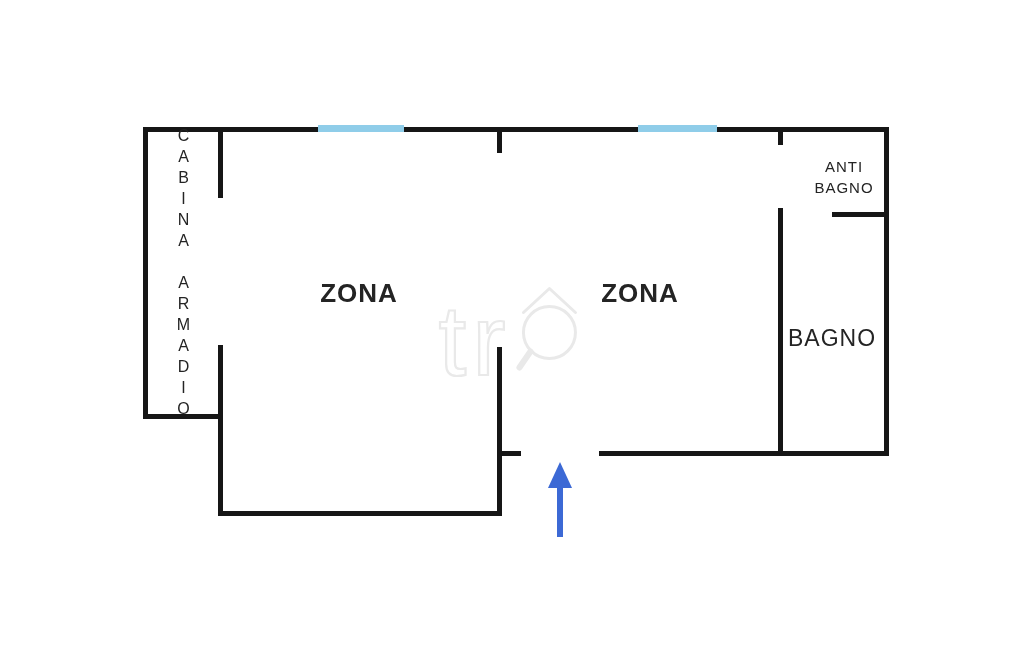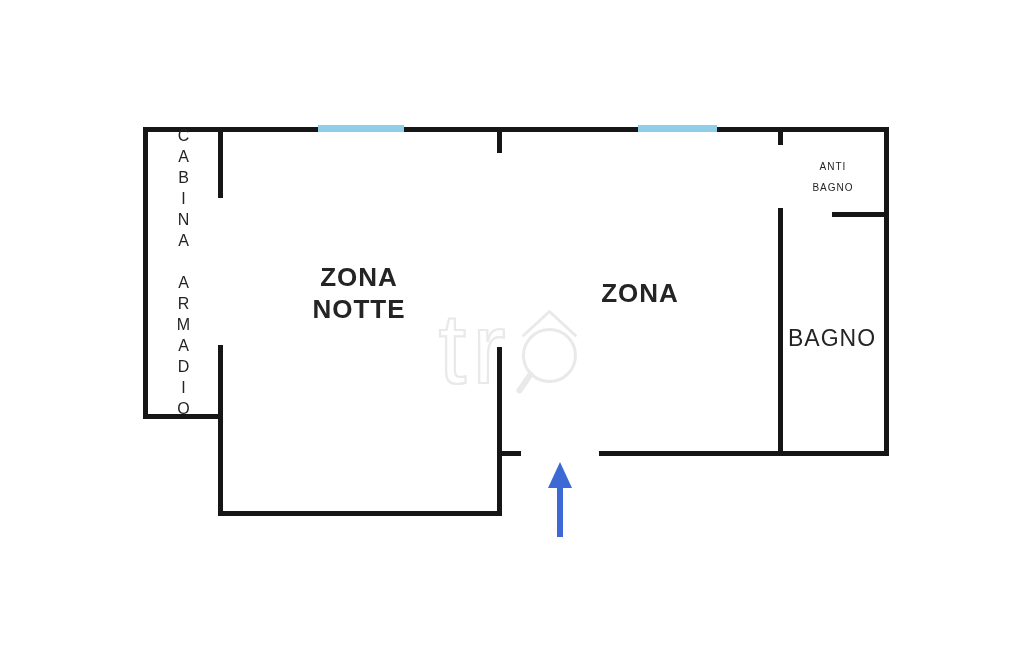--- a/index.html
+++ b/index.html
@@ -4,23 +4,23 @@
 <style>
   html,body { margin:0; padding:0; background:#ffffff; }
   .canvas {
     position:relative; width:1024px; height:662px;
     background: var(--background, #ffffff);
     overflow:hidden;
     font-family:"Liberation Sans", sans-serif;
   }
   
   .watermark {
-    position:absolute; left:513px; top:348px;
+    position:absolute; left:513px; top:340px;
     transform:translate(-50%,-50%);
-    display:flex; align-items:flex-end;
+    display:flex; align-items:flex-start;
     z-index:1; white-space:nowrap;
     font-size:100px; font-weight:400; letter-spacing:6px;
     color:transparent;
     -webkit-text-stroke:2.2px var(--watermark, #e9e9e9);
   }
   .watermark .wm-logo {
     margin:0 3px; transform:translateY(-8px);
     stroke: var(--watermark, #e9e9e9);
     fill:none; stroke-width:3; stroke-linecap:round; stroke-linejoin:round;
   }
@@ -30,21 +30,21 @@
   .window { fill: var(--window, #8fcde9); }
   .arrow  { fill: var(--arrow, #3c69d5); }
   
   .label {
     position:absolute; z-index:3;
     transform:translate(-50%,-50%);
     color: var(--text, #242424);
     text-align:center; white-space:nowrap;
   }
   .label-zona  { font-size:26px; line-height:32px; letter-spacing:1px;font-weight:bold; }
-  .label-anti  { font-size:10px; line-height:21px; letter-spacing:1px; }
+  .label-anti  { font-size:15px; line-height:21px; letter-spacing:1px;margin-left:11px; }
   .label-bagno { font-size:23px; letter-spacing:1px; }
   .label-cabina {
     font-size:16px; letter-spacing:4px;
     writing-mode:vertical-lr; text-orientation:upright;
   }
 </style>
 </head>
 <body>
 
 <div class="canvas">
@@ -82,21 +82,20 @@
     <g>
       <polygon class="arrow" points="560,462 548,488 572,488"></polygon>
       <rect class="arrow" x="557" y="486" width="6" height="51"></rect>
     </g>
   </svg>
 
   <div class="label label-cabina" style="left:183px; top:274px;">CABINA ARMADIO</div>
 
   <div class="label label-zona" style="left:359px; top:293px;">
     <div>ZONA</div>
-    <div>NOTTE</div>
   </div>
 
   <div class="label label-zona" style="left:640px; top:293px;">
     <div>ZONA</div>
   </div>
 
   <div class="label label-anti" style="left:833px; top:177px;">
     <div>ANTI</div>
     <div>BAGNO</div>
   </div>

